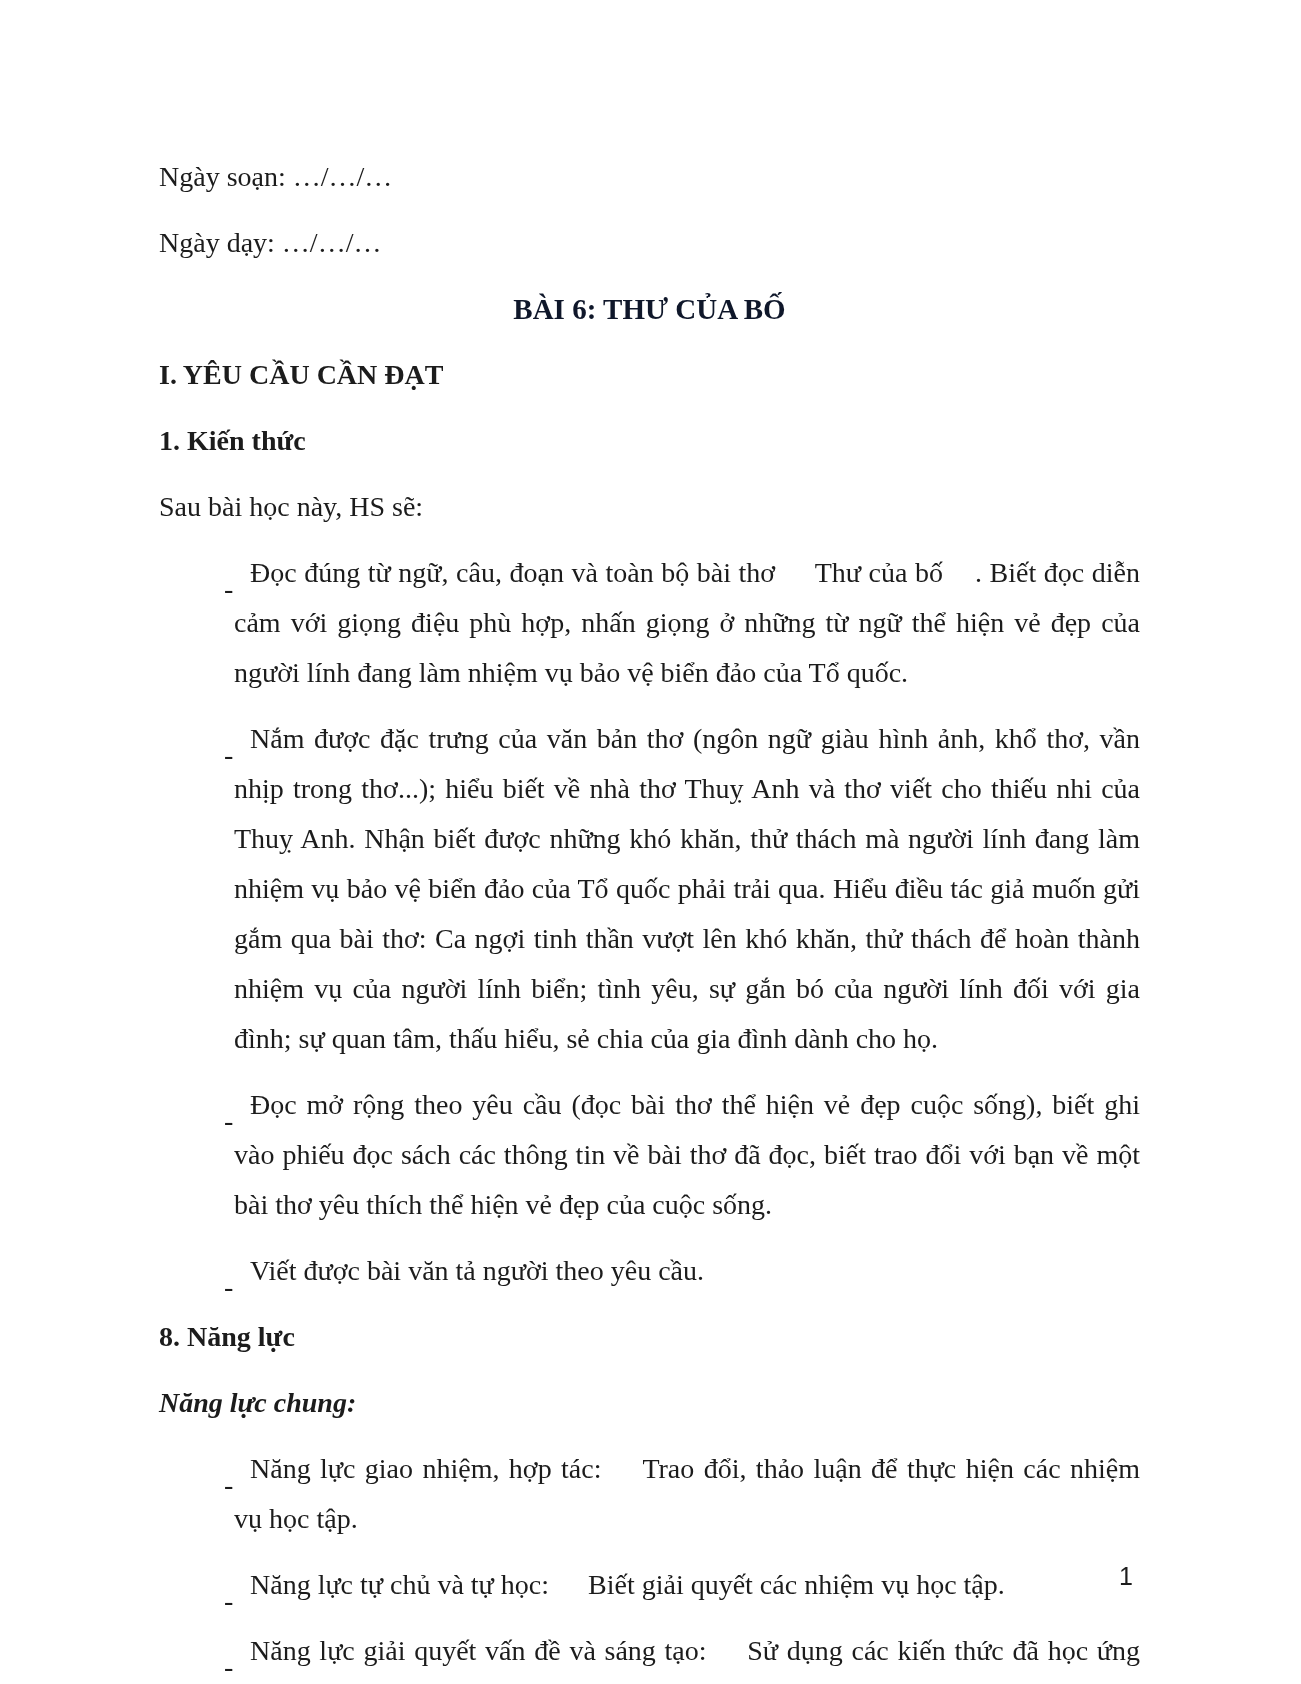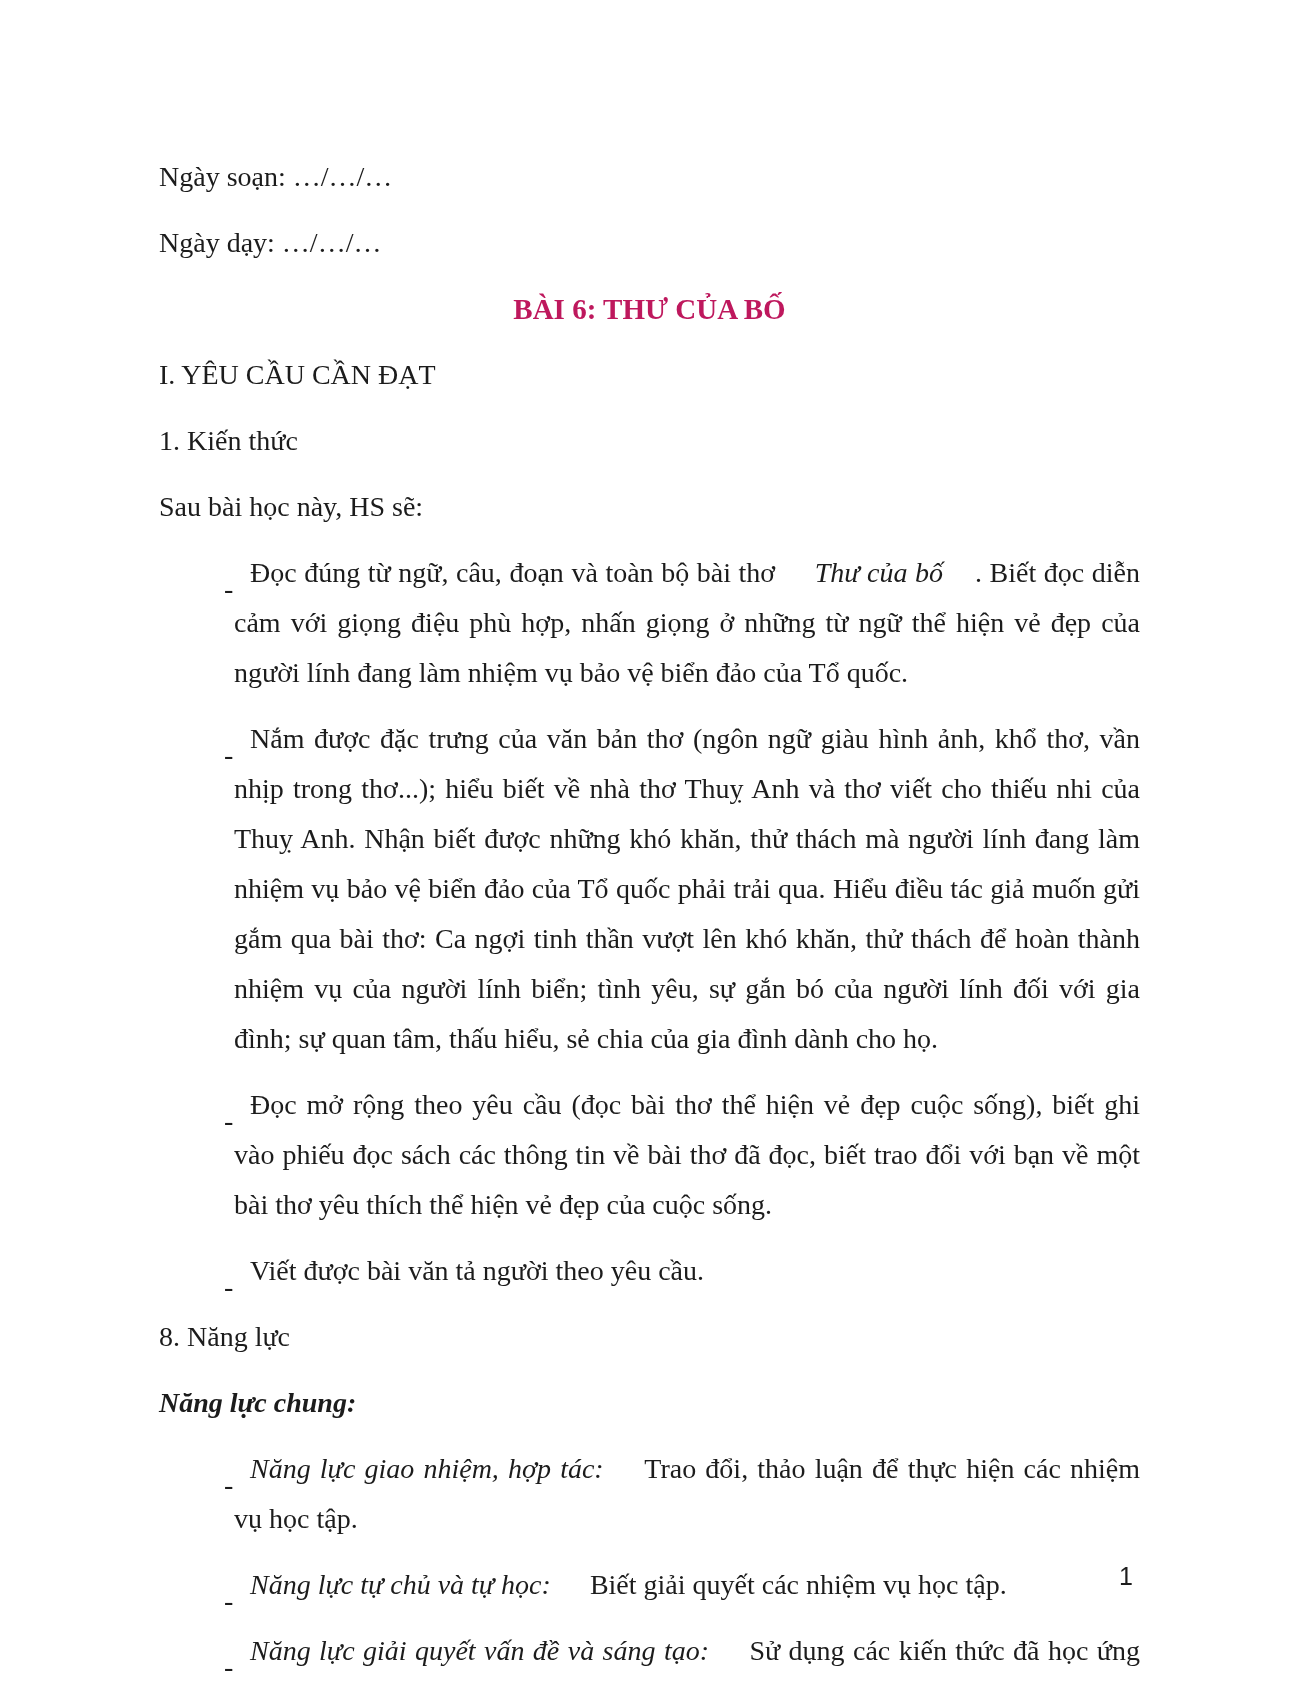--- a/index.html
+++ b/index.html
@@ -5,41 +5,41 @@
   html,body{margin:0;padding:0;background:#ffffff;}
   .page{
     width:1301px;height:1684px;background:#ffffff;position:relative;
     box-sizing:border-box;padding:136px 145px 0 143px;
     font-family:"Liberation Serif","DejaVu Serif",serif;
     font-size:28px;line-height:50px;color:#1c1c1c;
   }
   .page *{margin:16px;padding:0;font-size:inherit;line-height:inherit;}
   .doc-title{font-weight:bold;text-align:center;color:#1f3864;font-size:29px;}
   .doc-subtitle{font-weight:bold;font-style:italic;text-align:center;color:#2155a8;}
-  .h-bold{font-weight:normal;}
+  .h-bold{font-weight:bold;}
   .h-bold-italic{font-weight:bold;font-style:italic;}
   .para{text-align:left;}
   .li{position:relative;padding-left:75px;text-align:justify;}
   .li .dash{position:absolute;left:49px;top:0;font-style:normal;}
-  .it{font-style:italic;}
+  .it{}
   .footer-pagenum{
     position:absolute;top:1545px;right:152px;
     font-family:"Liberation Sans","DejaVu Sans",sans-serif;font-size:25px;line-height:30px;color:#1c1c1c;
   }
 </style>
 </head>
 <body>
 
 <div class="page">
 
   <p class="para">Ngày soạn: …/…/…</p>
 
   <p class="para">Ngày dạy: …/…/…</p>
 
-  <h1 class="doc-title" style="color: #be185d;">BÀI 6: THƯ CỦA BỐ</h1>
+  <h1 class="doc-title" style="color: #0f172a;">BÀI 6: THƯ CỦA BỐ</h1>
 
 
   <h2 class="h-bold">I. YÊU CẦU CẦN ĐẠT</h2>
 
   <h3 class="h-bold">1. Kiến thức</h3>
 
   <p class="para">Sau bài học này, HS sẽ:</p>
 
   <div class="li">
     <span class="dash">-</span><span>Đọc đúng từ ngữ, câu, đoạn và toàn bộ bài thơ </span><span class="it">Thư của bố</span><span>. Biết đọc diễn cảm với giọng điệu phù hợp, nhấn giọng ở những từ ngữ thể hiện vẻ đẹp của người lính đang làm nhiệm vụ bảo vệ biển đảo của Tổ quốc.</span>

